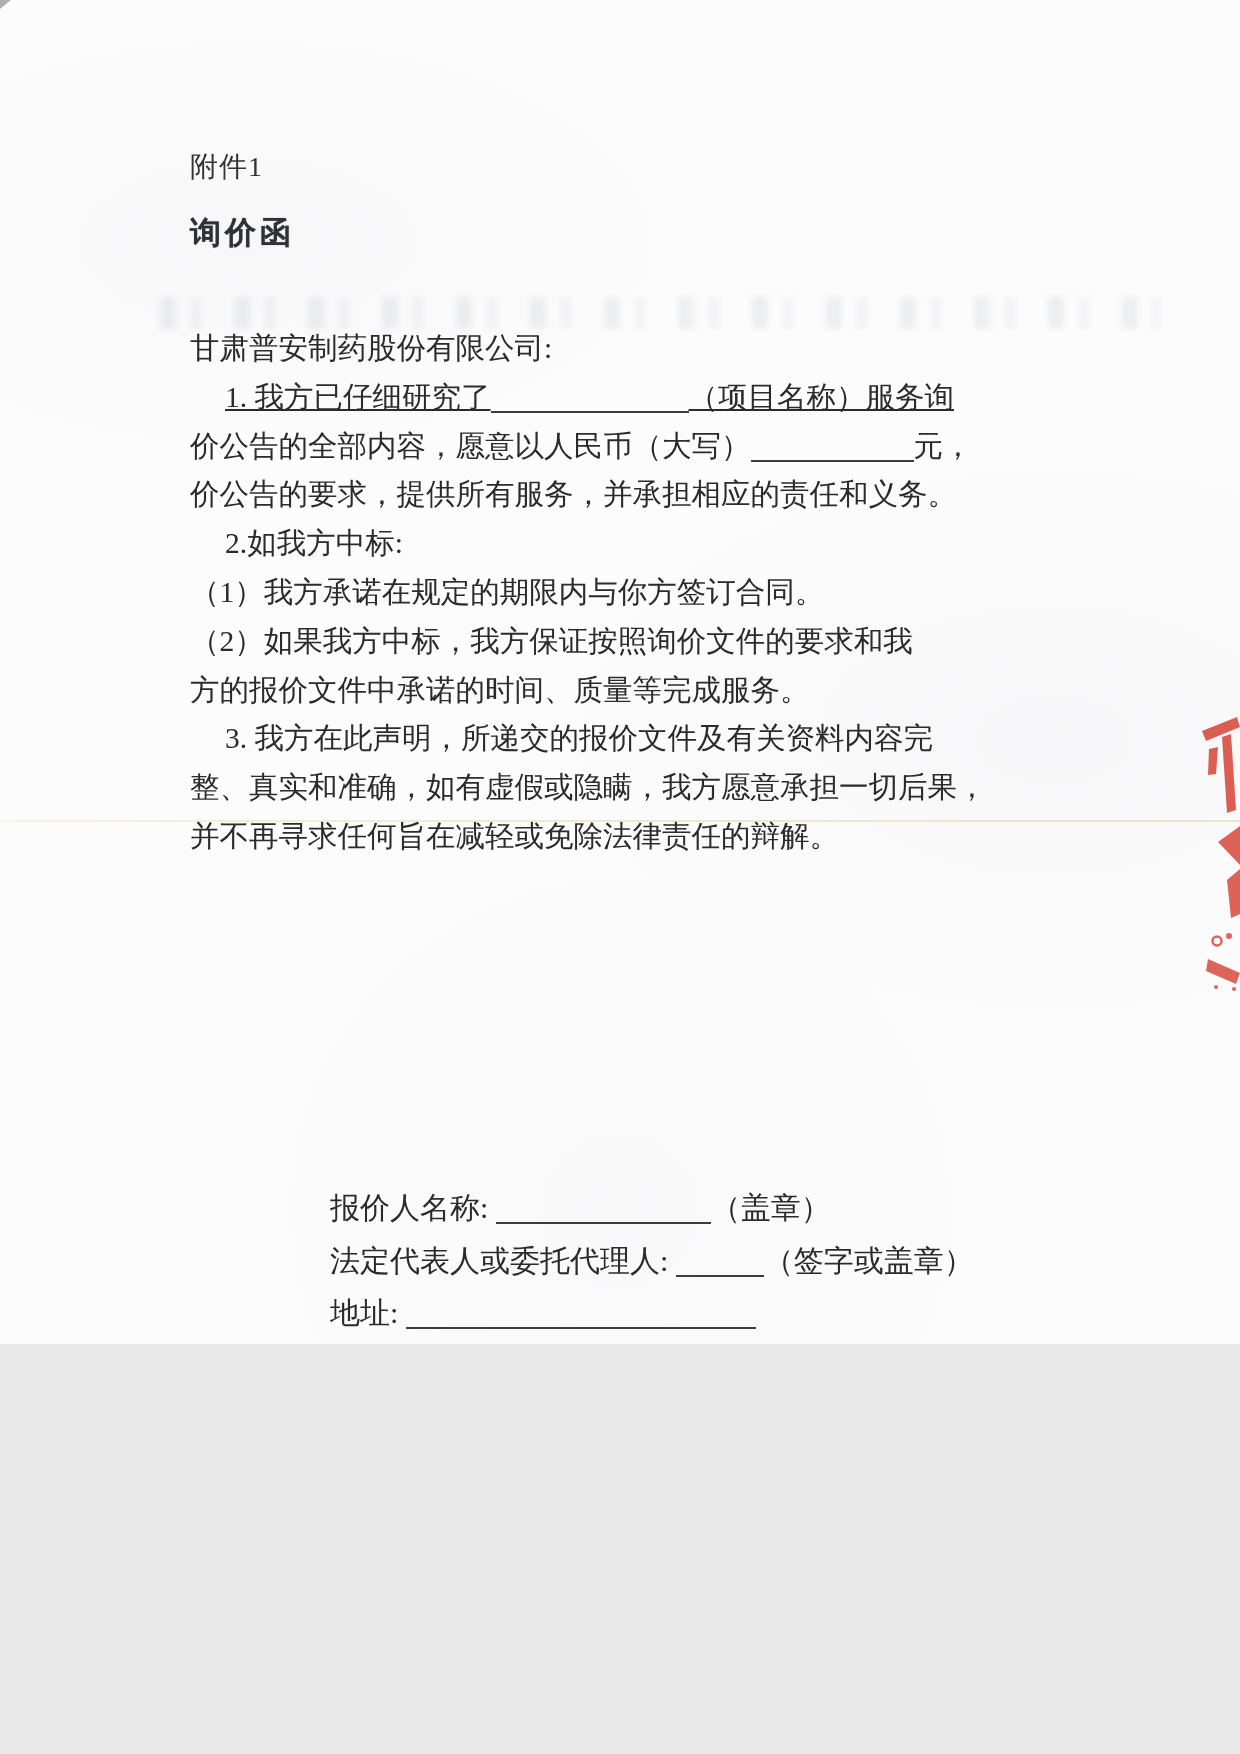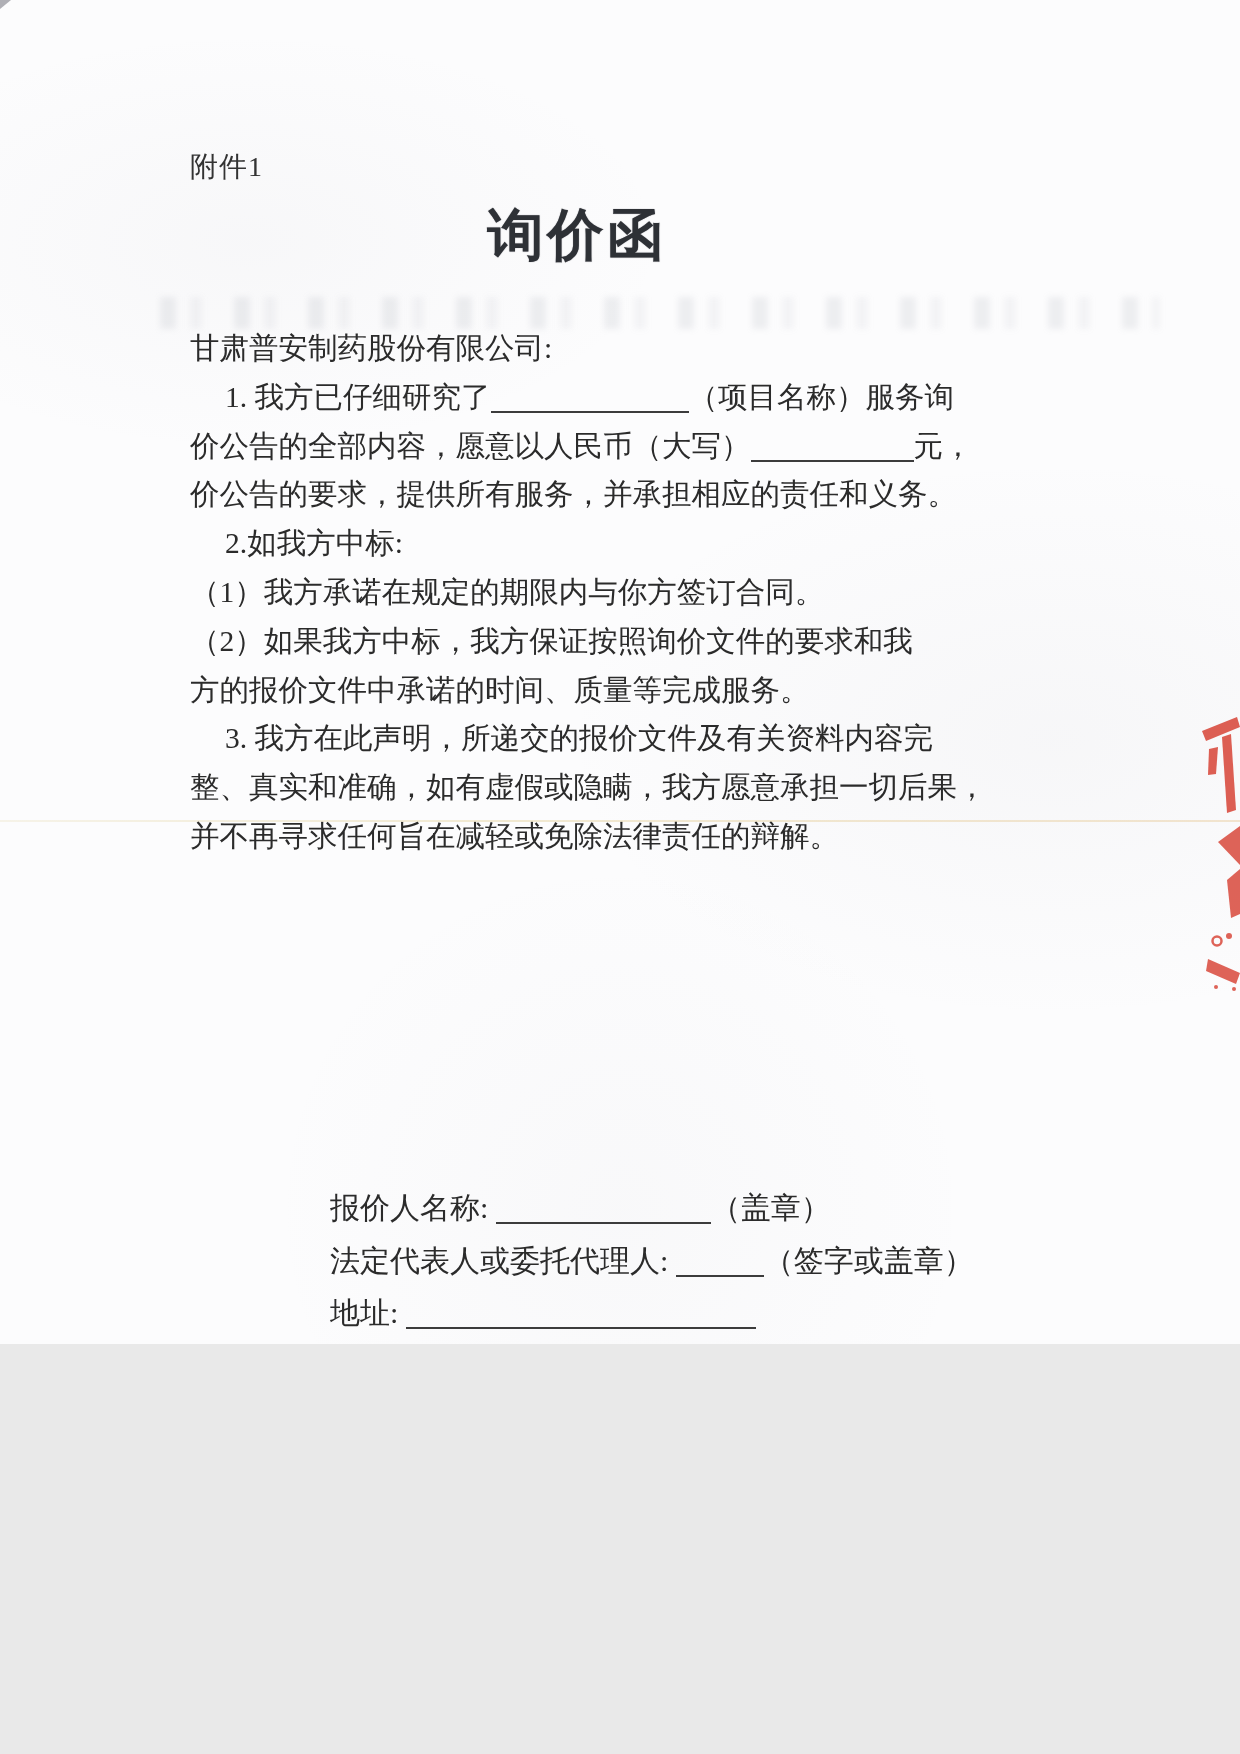--- a/index.html
+++ b/index.html
@@ -28,24 +28,24 @@
   .corner-mark{
     position:absolute;top:0;left:0;width:11px;height:9px;
     background:#70707a;opacity:.55;
     clip-path:polygon(0 0,100% 0,0 100%);
   }
   .attachment-label{
     position:absolute;left:190px;top:148px;
     font-size:28px;letter-spacing:1px;color:#333;
   }
   .doc-title{
-    position:absolute;left:190px;top:198px;width:775px;
-    text-align:center;
+    position:absolute;left:190px;top:212px;width:775px;
+    text-align:left;
     font-family:"Liberation Sans","DejaVu Sans",sans-serif;
-    font-weight:700;font-size:56px;letter-spacing:4px;color:#2e3136;
+    font-weight:700;font-size:31px;letter-spacing:4px;color:#2e3136;
     text-shadow:0 0 1px rgba(40,40,50,.6);
   }
   .ghost-band{
     position:absolute;left:160px;right:80px;top:297px;height:32px;
     background:repeating-linear-gradient(90deg,
       rgba(120,126,142,.11) 0 16px, rgba(120,126,142,0) 16px 30px,
       rgba(120,126,142,.07) 30px 42px, rgba(120,126,142,0) 42px 74px);
     filter:blur(3px);
     pointer-events:none;
   }
@@ -91,21 +91,21 @@
   <div class="corner-mark"></div>
 
   <div class="attachment-label">附件1</div>
 
   <div class="doc-title">询价函</div>
 
   <div class="ghost-band"></div>
 
   <div class="body-text">
       <div class="tline"><span>甘肃普安制药股份有限公司:</span></div>
-      <div class="tline" style="padding-left: 35px;"><span>1. 我方已仔细研究了</span><span class="blank" style="width: 198px;"></span><span>（项目名称）服务询</span></div>
+      <div class="tline" style="padding-left: 35px; text-decoration: underline;"><span>1. 我方已仔细研究了</span><span class="blank" style="width: 198px;"></span><span>（项目名称）服务询</span></div>
       <div class="tline"><span>价公告的全部内容，愿意以人民币（大写）</span><span class="blank" style="width: 163px;"></span><span>元，</span></div>
       <div class="tline"><span>价公告的要求，提供所有服务，并承担相应的责任和义务。</span></div>
       <div class="tline" style="padding-left: 35px;"><span>2.如我方中标:</span></div>
       <div class="tline"><span>（1）我方承诺在规定的期限内与你方签订合同。</span></div>
       <div class="tline"><span>（2）如果我方中标，我方保证按照询价文件的要求和我</span></div>
       <div class="tline"><span>方的报价文件中承诺的时间、质量等完成服务。</span></div>
       <div class="tline" style="padding-left: 35px;"><span>3. 我方在此声明，所递交的报价文件及有关资料内容完</span></div>
       <div class="tline"><span>整、真实和准确，如有虚假或隐瞒，我方愿意承担一切后果，</span></div>
       <div class="tline"><span>并不再寻求任何旨在减轻或免除法律责任的辩解。</span></div>
     </div>

